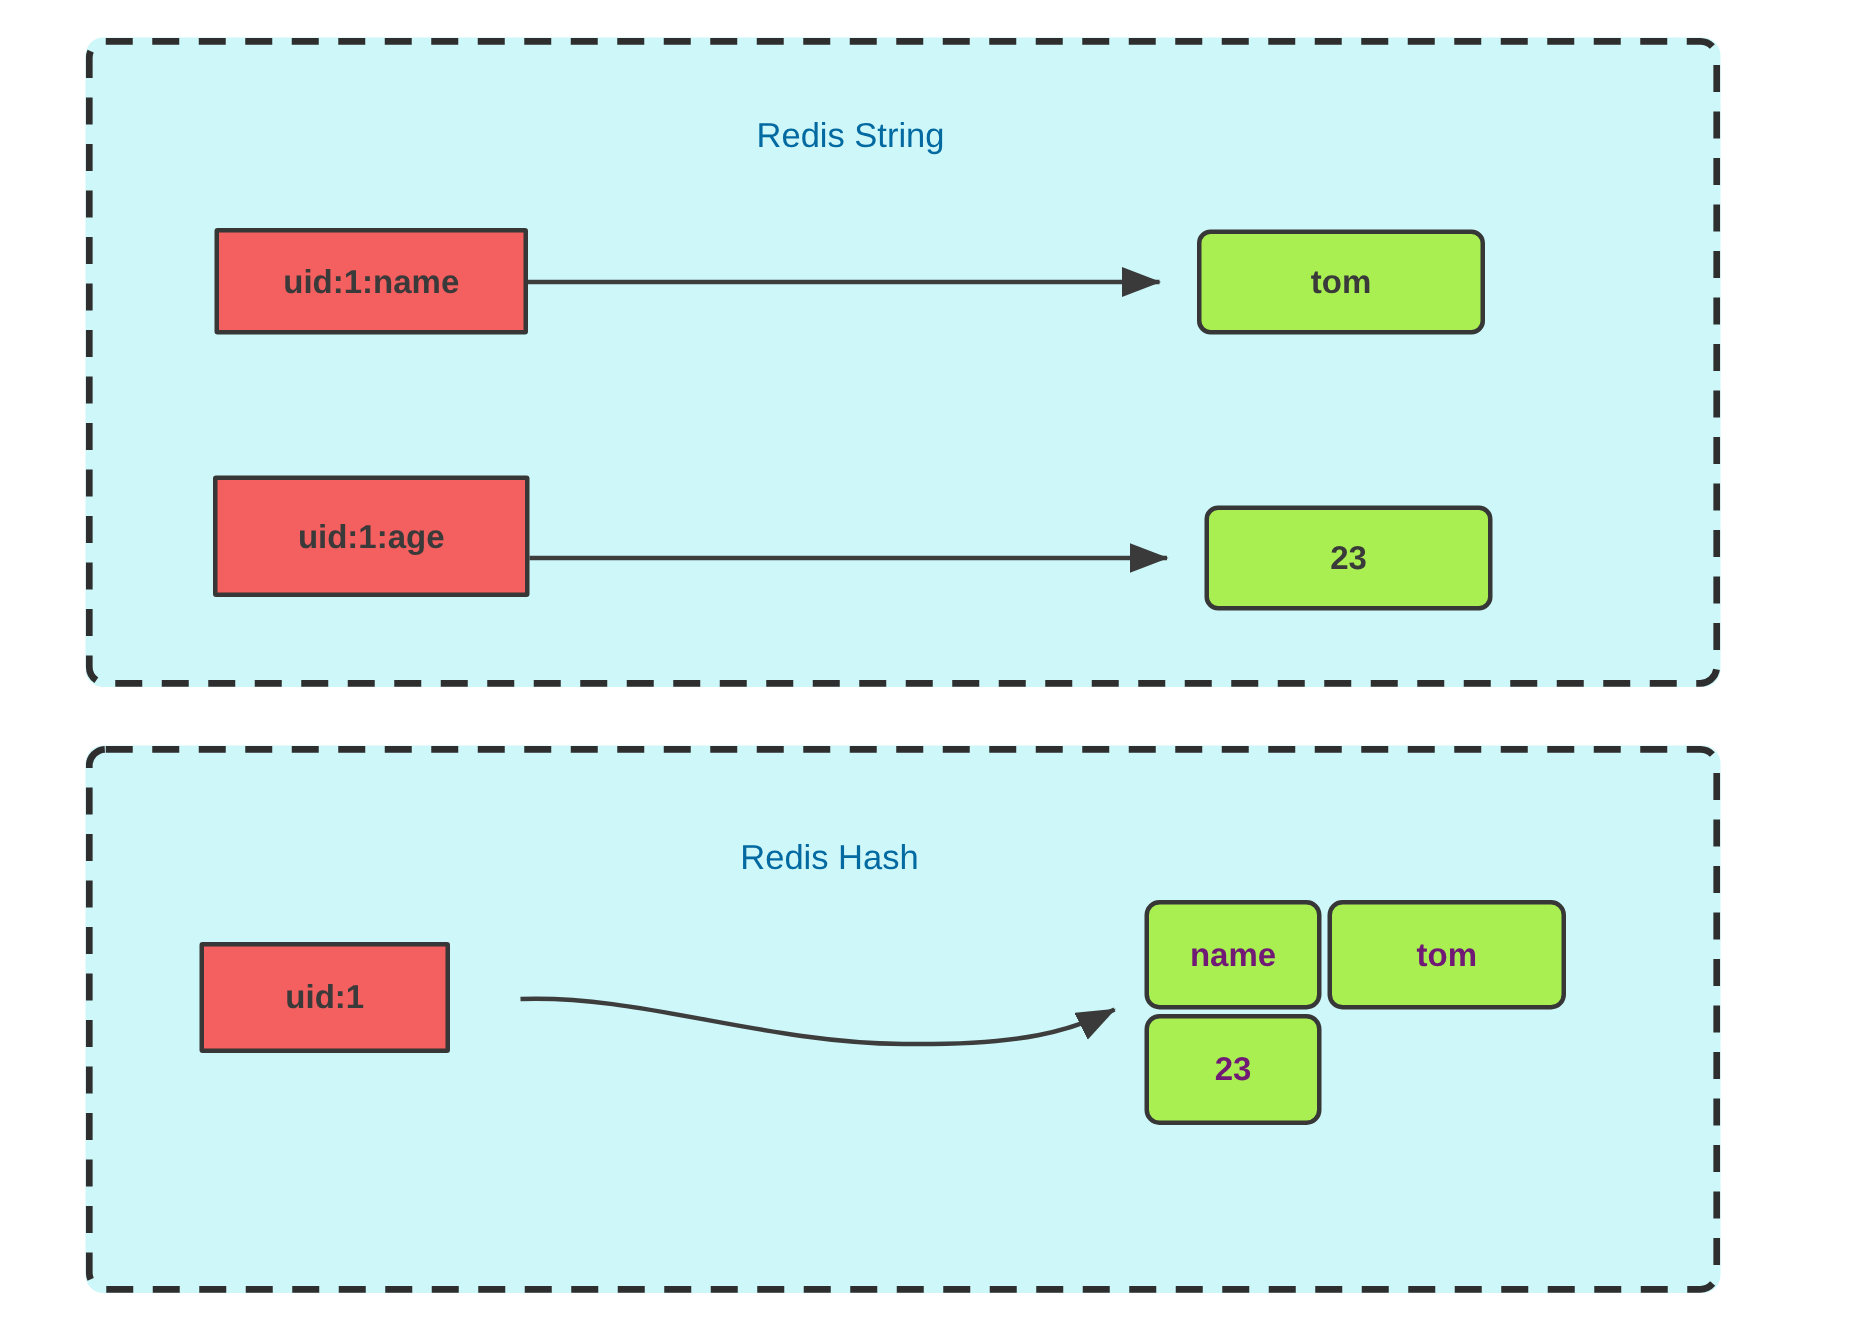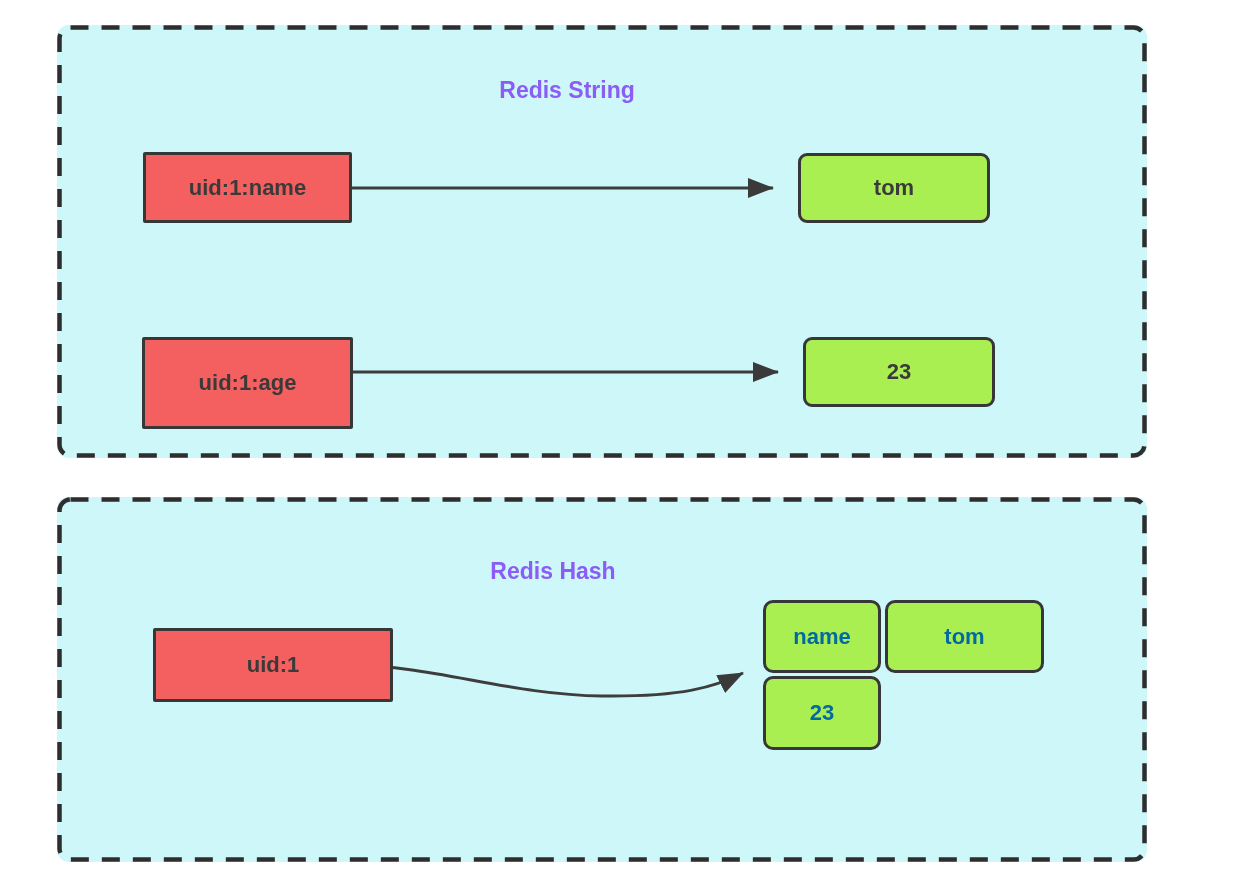--- a/index.html
+++ b/index.html
@@ -23,22 +23,22 @@
   .overlay {
     position: absolute;
     left: 0; top: 0;
     width: 100%; height: 100%;
     pointer-events: none;
   }
   .panel-title {
     position: absolute;
     transform: translateX(-50%);
     font-size: 23px;
-    font-weight: bold;
-    color: #8b5cf6;
+    font-weight: normal;
+    color: #0369a1;
     white-space: nowrap;
   }
   .panel.string .panel-title { left: 510px; top: 52px; }
   .panel.hash   .panel-title { left: 496px; top: 61px; }
   .node {
     position: absolute;
     box-sizing: border-box;
     display: flex;
     align-items: center;
     justify-content: center;
@@ -51,41 +51,41 @@
     background: #f45f5f;
     border-radius: 2px;
   }
   .value-node {
     background: #a9ef52;
     border-radius: 9px;
   }
   
   .k1 { left: 86px;  top: 127px; width: 209px; height: 71px; }
   .v1 { left: 741px; top: 128px; width: 192px; height: 70px; }
-  .k2 { left: 85px;  top: 312px; width: 211px; height: 92px; }
+  .k2 { left: 85px;  top: 292px; width: 211px; height: 81px; }
   .v2 { left: 746px; top: 312px; width: 192px; height: 70px; }
   
-  .k3 { left: 96px;  top: 131px; width: 240px; height: 74px; }
+  .k3 { left: 76px;  top: 131px; width: 167px; height: 74px; }
   .hash-grid {
     position: absolute;
     left: 706px; top: 103px;
     display: grid;
     grid-template-columns: 118px 159px;
     grid-template-rows: 73px 74px;
     column-gap: 4px;
     row-gap: 3px;
   }
   .hash-cell {
     box-sizing: border-box;
     display: flex;
     align-items: center;
     justify-content: center;
     font-size: 22px;
     font-weight: bold;
-    color: #0369a1;
+    color: #701a75;
     background: #a9ef52;
     border: 3px solid #373737;
     border-radius: 10px;
   }
   .dash-border {
     fill: none;
     stroke: #2e2e2e;
     stroke-width: 4.5;
     stroke-dasharray: 18 13;
   }

